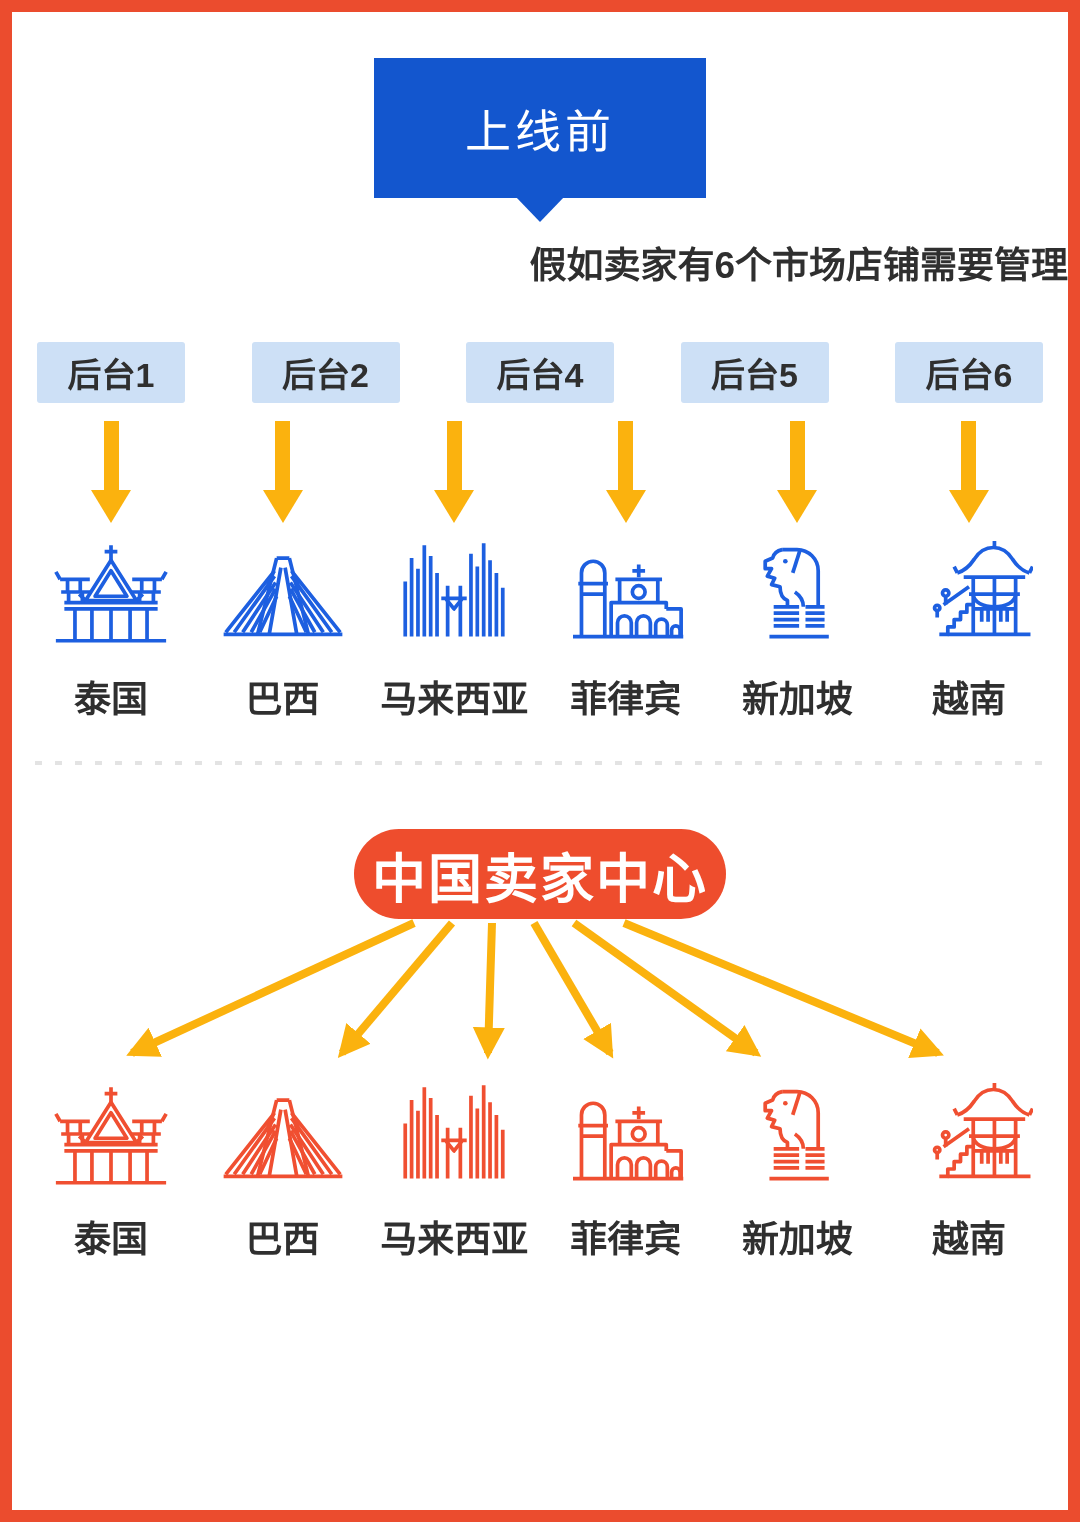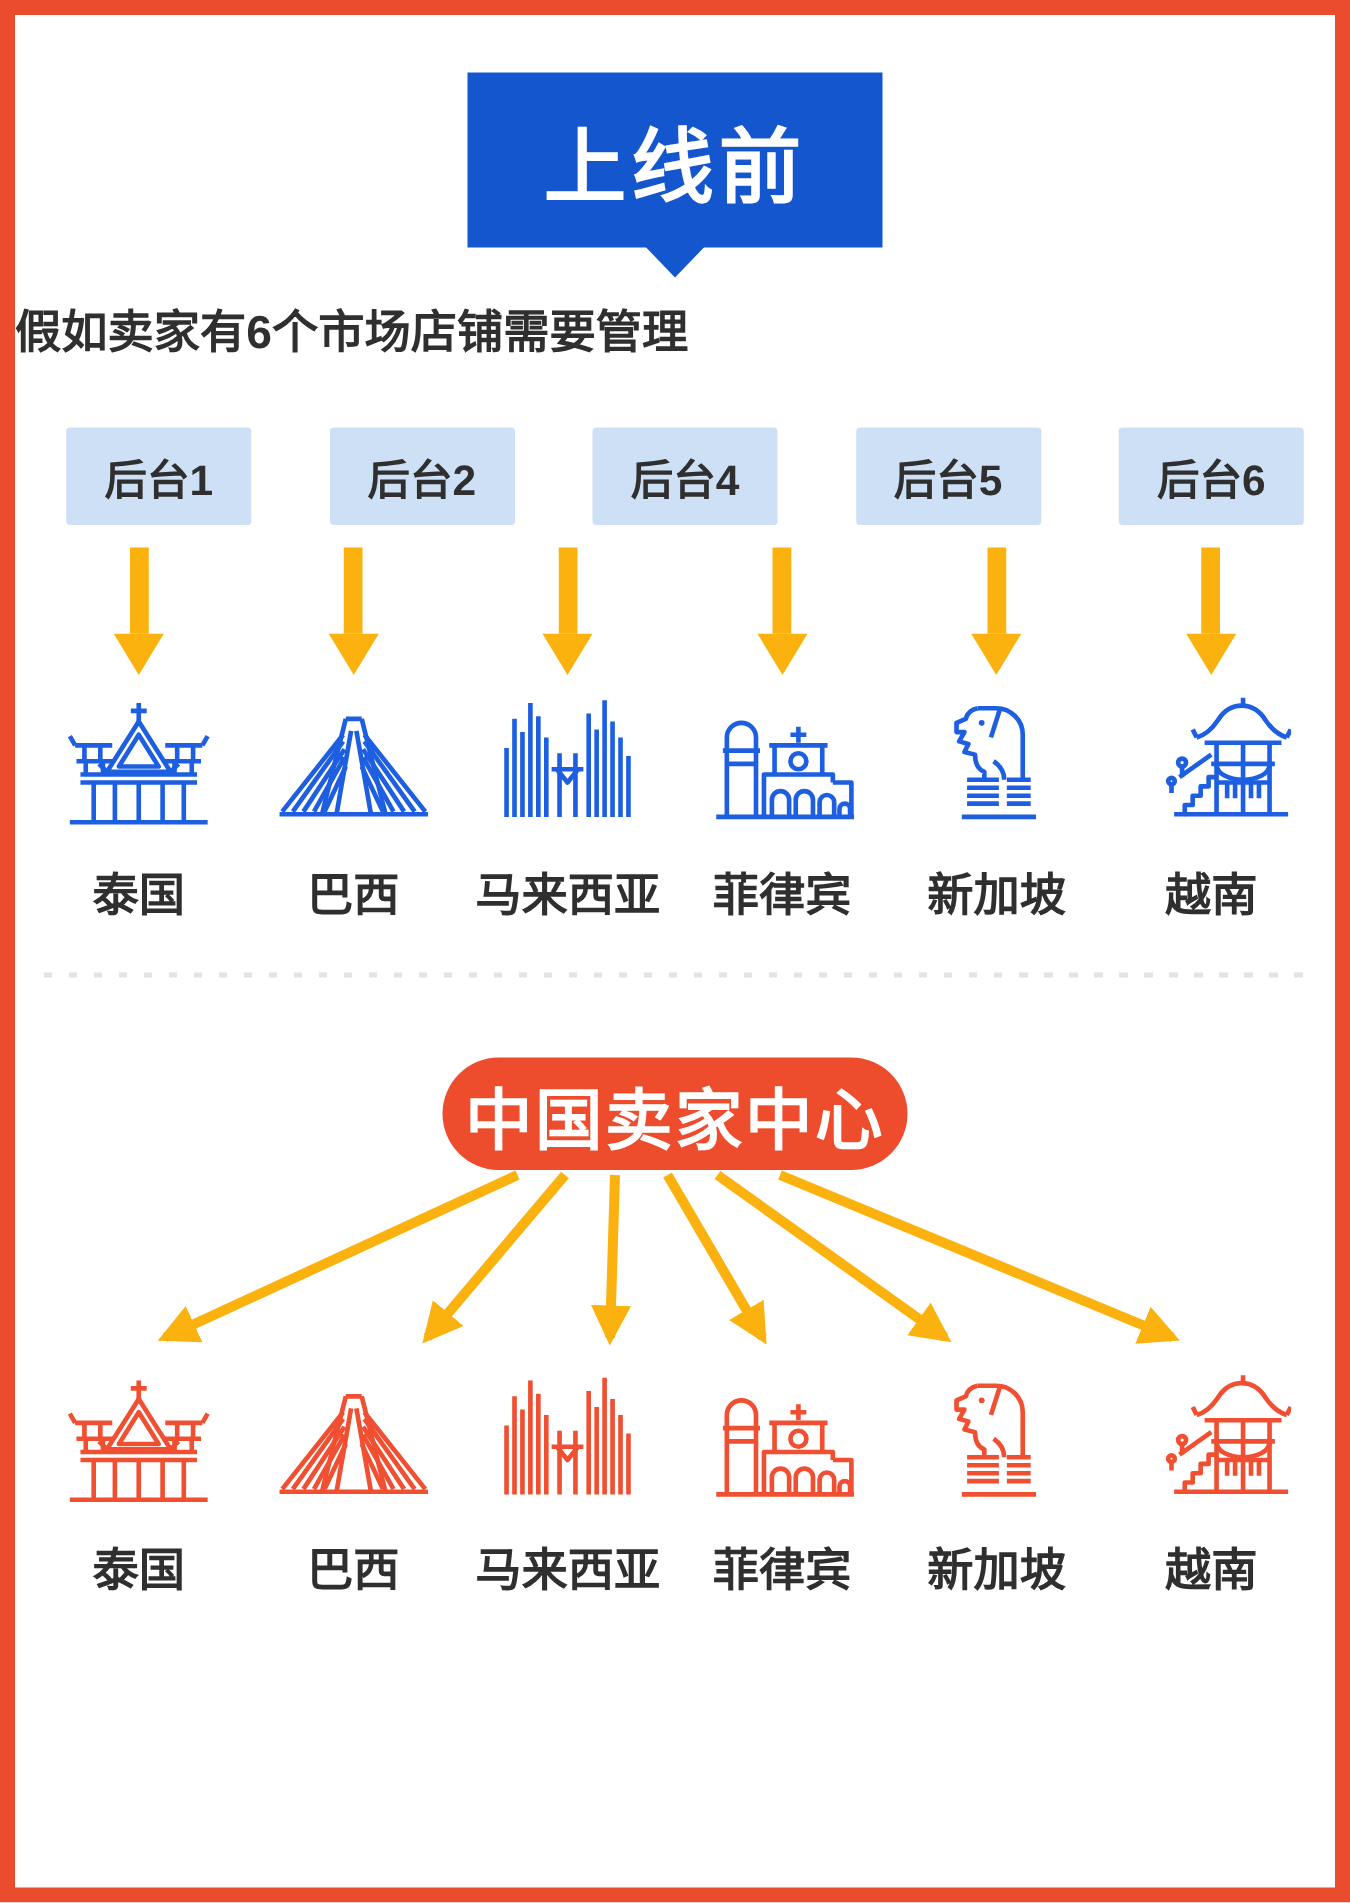--- a/index.html
+++ b/index.html
@@ -6,43 +6,43 @@
   body{font-family:"Liberation Sans","DejaVu Sans",sans-serif;}
   .page{
     width:1080px;height:1522px;box-sizing:border-box;
     border:12px solid var(--border-red,#EB4C2E);
     background:#fff;overflow:hidden;position:relative;
   }
   
   .banner{
     position:relative;width:332px;height:140px;margin:0 auto;
     display:flex;align-items:center;justify-content:center;
-    color:#fff;font-size:66px;font-weight:bold;letter-spacing:4px;text-align:center;
+    color:#fff;font-size:46px;font-weight:normal;letter-spacing:4px;text-align:center;
   }
   .banner.blue{background:var(--banner-blue,#1356CE);margin-top:46px;}
   .banner.yellow{background:var(--banner-yellow,#FFB800);margin-top:44px;}
   .banner .tail{
     position:absolute;left:50%;bottom:-24px;transform:translateX(-50%);
     width:0;height:0;border-left:25px solid transparent;border-right:25px solid transparent;
   }
   .banner.blue .tail{border-top:26px solid var(--banner-blue,#1356CE);}
   .banner.yellow .tail{border-top:26px solid var(--banner-yellow,#FFB800);}
   
   .subtitle{
-    margin:46px 0 0;text-align:left;
+    margin:46px 0 0;text-align:right;
     font-size:37px;font-weight:bold;color:var(--text-dark,#2F2F2F);line-height:44px;
   }
   
   .row{display:flex;justify-content:space-between;padding:0 25px;}
   .cell{width:148px;display:flex;align-items:center;justify-content:center;}
   .boxes{margin-top:54px;}
   .backend-box{
-    width:148px;height:78px;background:var(--box-blue,#CDE0F6);border-radius:3px;
+    width:148px;height:61px;background:var(--box-blue,#CDE0F6);border-radius:3px;
     display:flex;align-items:center;justify-content:center;
-    font-size:34px;font-weight:bold;color:var(--text-dark,#2F2F2F);margin-left:16px;
+    font-size:34px;font-weight:bold;color:var(--text-dark,#2F2F2F);
   }
   
   .arrows{margin-top:18px;}
   .down-arrow{display:flex;flex-direction:column;align-items:center;}
   .down-arrow .shaft{width:15px;height:69px;background:var(--arrow-yellow,#FBB20E);}
   .down-arrow .head{
     width:0;height:0;border-left:20px solid transparent;border-right:20px solid transparent;
     border-top:33px solid var(--arrow-yellow,#FBB20E);
   }
   

